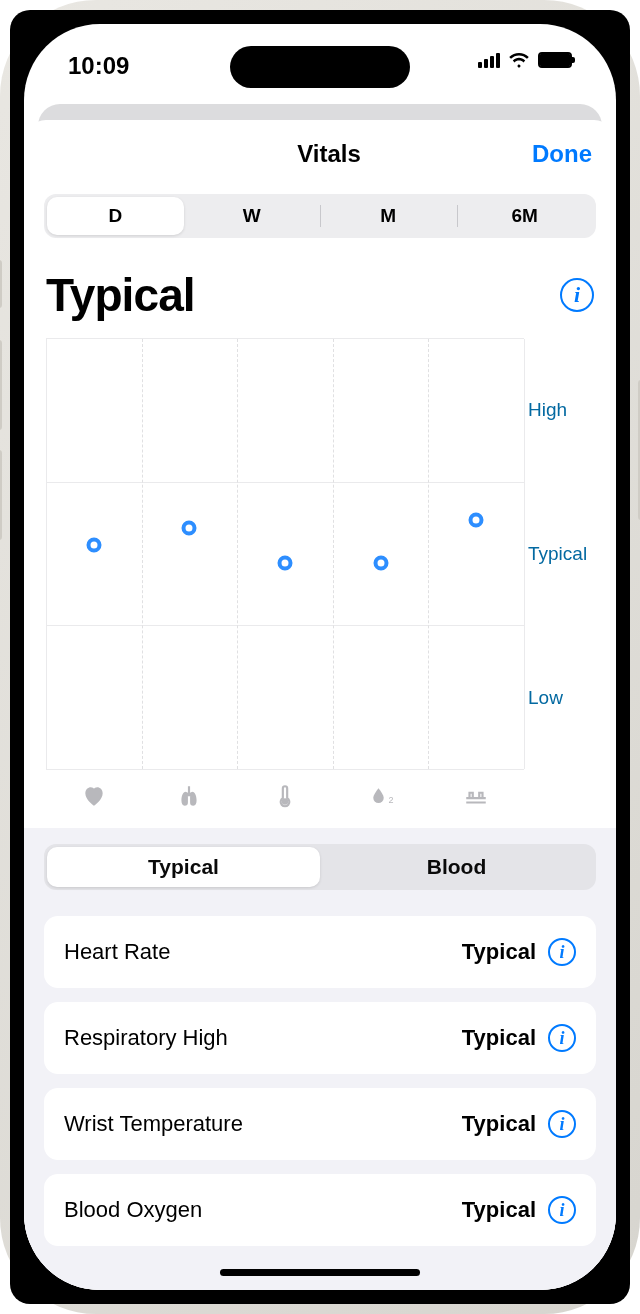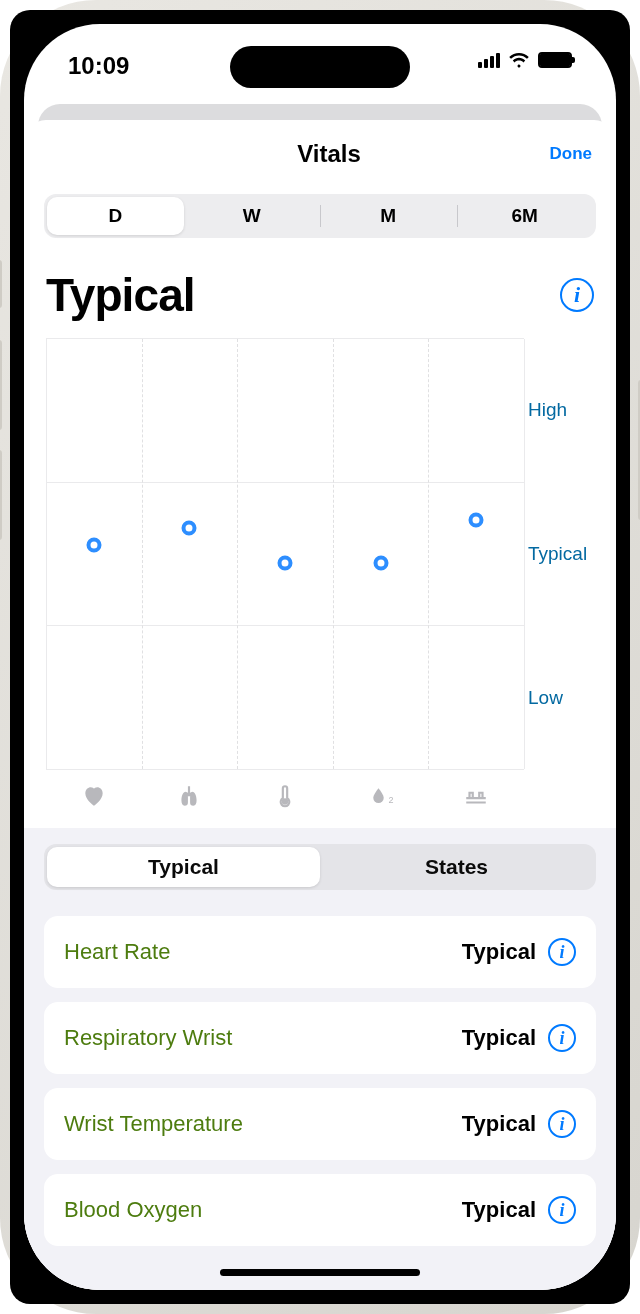--- a/index.html
+++ b/index.html
@@ -44,21 +44,21 @@
   .signal span:nth-child(1){height:6px}.signal span:nth-child(2){height:9px}.signal span:nth-child(3){height:12px}.signal span:nth-child(4){height:15px}
   .wifi { width:22px; height:16px; }
 
   
   .sheet-bg { position:absolute; top:80px; left:14px; right:14px; height:30px; background:#dcdcde; border-radius:22px 22px 0 0; }
   .sheet { position:absolute; top:96px; left:0; right:0; bottom:0; background:#fff; border-radius:22px 22px 0 0; display:flex; flex-direction:column; }
 
   
   .nav { position:relative; height:68px; display:flex; align-items:center;padding:0 24px;margin-left:18px; }
   .nav-title { font-size:24px; font-weight:600; color:#000;position:absolute;left:0;right:0;text-align:center; }
-  .nav-done { font-size:17px; color:#007aff; font-weight:600; position:absolute;right:24px; }
+  .nav-done { font-size:24px; color:#007aff; font-weight:600; position:absolute;right:24px; }
 
   
   .segmented { margin:6px 20px 0; background:#ededef; border-radius:12px; height:44px; display:flex; padding:3px; position:relative; }
   .segmented .seg { flex:1; display:flex; align-items:center; justify-content:center; font-size:19px; font-weight:600; color:#000; position:relative; }
   .segmented .seg.sep::before { content:""; position:absolute; left:0; top:8px; bottom:8px; width:1px; background:#c8c8cc; }
   .segmented .seg.active { background:#fff; border-radius:10px; box-shadow:0 1px 3px rgba(0,0,0,0.12); }
 
   
   .title-row { display:flex; align-items:flex-start; justify-content:space-between; padding:30px 22px 0; }
   .title-row h1 { font-size:46px; font-weight:700; letter-spacing:-0.02em; }
@@ -80,21 +80,21 @@
   .o2 .sub { font-size:9px; position:relative; top:4px; }
 
   
   .bottom { position:relative; margin-top:14px; flex:1; background:#f2f2f7; padding:16px 20px 40px; }
   .seg2 { background:#e4e4e8; border-radius:12px; height:46px; display:flex; padding:3px; }
   .seg2 .seg { flex:1; display:flex; align-items:center; justify-content:center; font-size:21px; font-weight:600; color:#0a0a0a; border-radius:10px; }
   .seg2 .seg.active { background:#fff; box-shadow:0 1px 3px rgba(0,0,0,0.12); }
 
   .list { margin-top:26px; display:flex; flex-direction:column; gap:14px; }
   .row { background:#fff; border-radius:14px; height:72px; padding:0 20px; display:flex; align-items:center; justify-content:space-between; }
-  .row .name { font-size:22px; color:#4d7c0f; }
+  .row .name { font-size:22px; color:#000000; }
   .row .right { display:flex; align-items:center; gap:12px; }
   .row .val { font-size:22px; font-weight:700; }
   .row .mini-info { width:28px; height:28px; border:2.3px solid #007aff; border-radius:50%; display:flex; align-items:center; justify-content:center; color:#007aff; font-family:"Times New Roman",serif; font-style:italic; font-weight:700; font-size:18px; }
 
   
   .home-indicator { position:absolute; bottom:14px; left:50%; transform:translateX(-50%); width:200px; height:7px; background:#000; border-radius:5px; z-index:60; }
 </style>
 </head>
 <body>
 
@@ -198,32 +198,32 @@
               <svg viewBox="0 0 24 24" fill="none" stroke="#b8b8bc" stroke-width="2">
                   <path d="M3 18h18M3 14h18M6 14V9h3v5M15 14V9h3v5"></path>
                 </svg>
             </div>
           </div>
         </div>
 
         <div class="bottom">
           <div class="seg2">
             <div class="seg active">Typical</div>
-            <div class="seg">States</div>
+            <div class="seg">Blood</div>
           </div>
           <div class="list" id="metric-list">
               <div class="row">
                 <div class="name">Heart Rate</div>
                 <div class="right">
                   <div class="val">Typical</div>
                   <div class="mini-info">i</div>
                 </div>
               </div>
               <div class="row">
-                <div class="name">Respiratory Wrist</div>
+                <div class="name">Respiratory High</div>
                 <div class="right">
                   <div class="val">Typical</div>
                   <div class="mini-info">i</div>
                 </div>
               </div>
               <div class="row">
                 <div class="name">Wrist Temperature</div>
                 <div class="right">
                   <div class="val">Typical</div>
                   <div class="mini-info">i</div>

